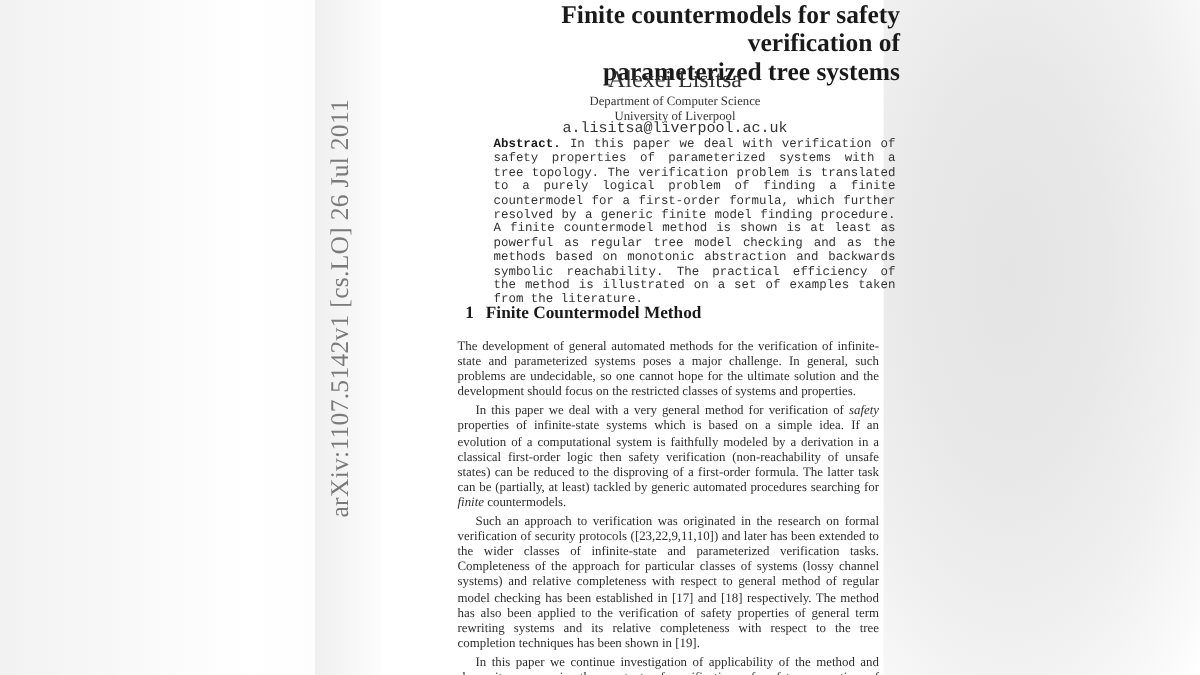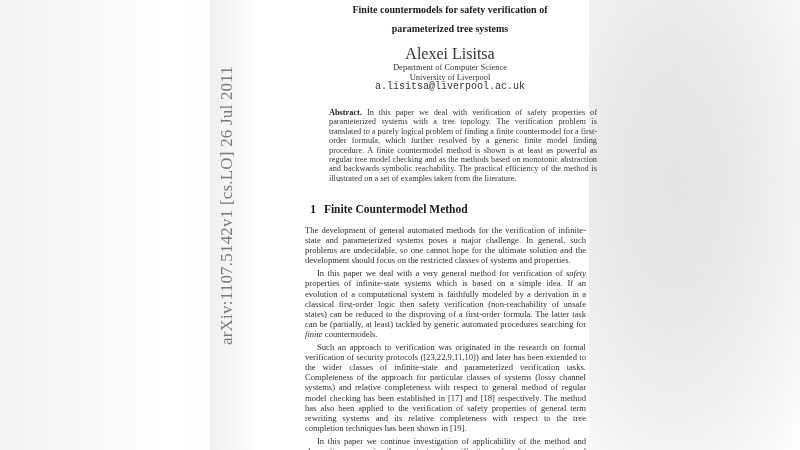--- a/index.html
+++ b/index.html
@@ -25,35 +25,35 @@
     background: linear-gradient(90deg, #efefef, #fdfdfd);
   }
   .arxiv-stamp {
     position: absolute; left: 217px; top: 345px;
     transform-origin: 0 0; transform: rotate(-90deg);
     white-space: nowrap; font-size: 17px; color: #7a7a7a;
     letter-spacing: 0.2px;
   }
   .title {
     position: absolute; left: 300px; top: 0; width: 300px;
-    text-align: center; font-weight: bold; font-size: 10px; line-height: 19px;
+    text-align: right; font-weight: bold; font-size: 17px; line-height: 19px;
     color: #1a1a1a;
   }
   .author {
     position: absolute; left: 300px; top: 45px; width: 300px;
     text-align: center; font-size: 16px; color: #333;
   }
   .affil {
     position: absolute; left: 300px; top: 63px; width: 300px;
     text-align: center; font-size: 8.5px; line-height: 9.5px; color: #333;
   }
   .affil .email { font-family: "Liberation Mono", "DejaVu Sans Mono", monospace; font-size: 10px; }
   .abstract {
-    position: absolute; left: 329px; top: 108px; width: 268px;
-    font-size: 8.3px; line-height: 9.4px; color: #333; text-align: justify;
+    position: absolute; left: 329px; top: 92px; width: 268px;
+    font-size: 8.3px; line-height: 9.4px; color: #333; text-align: justify; font-family: Liberation Mono, monospace;
   }
   .abstract .kw { font-weight: bold; color: #1a1a1a; }
   .section-heading {
     position: absolute; left: 305px; top: 203px;
     font-size: 11.5px; font-weight: bold; color: #1a1a1a; white-space: nowrap; text-align: center;
   }
   .section-heading .num { display: inline-block; width: 16px; }
   .body-text {
     position: absolute; left: 305px; top: 225px; width: 281px;
     font-size: 8.6px; line-height: 10.1px; color: #2e2e2e; text-align: justify;

